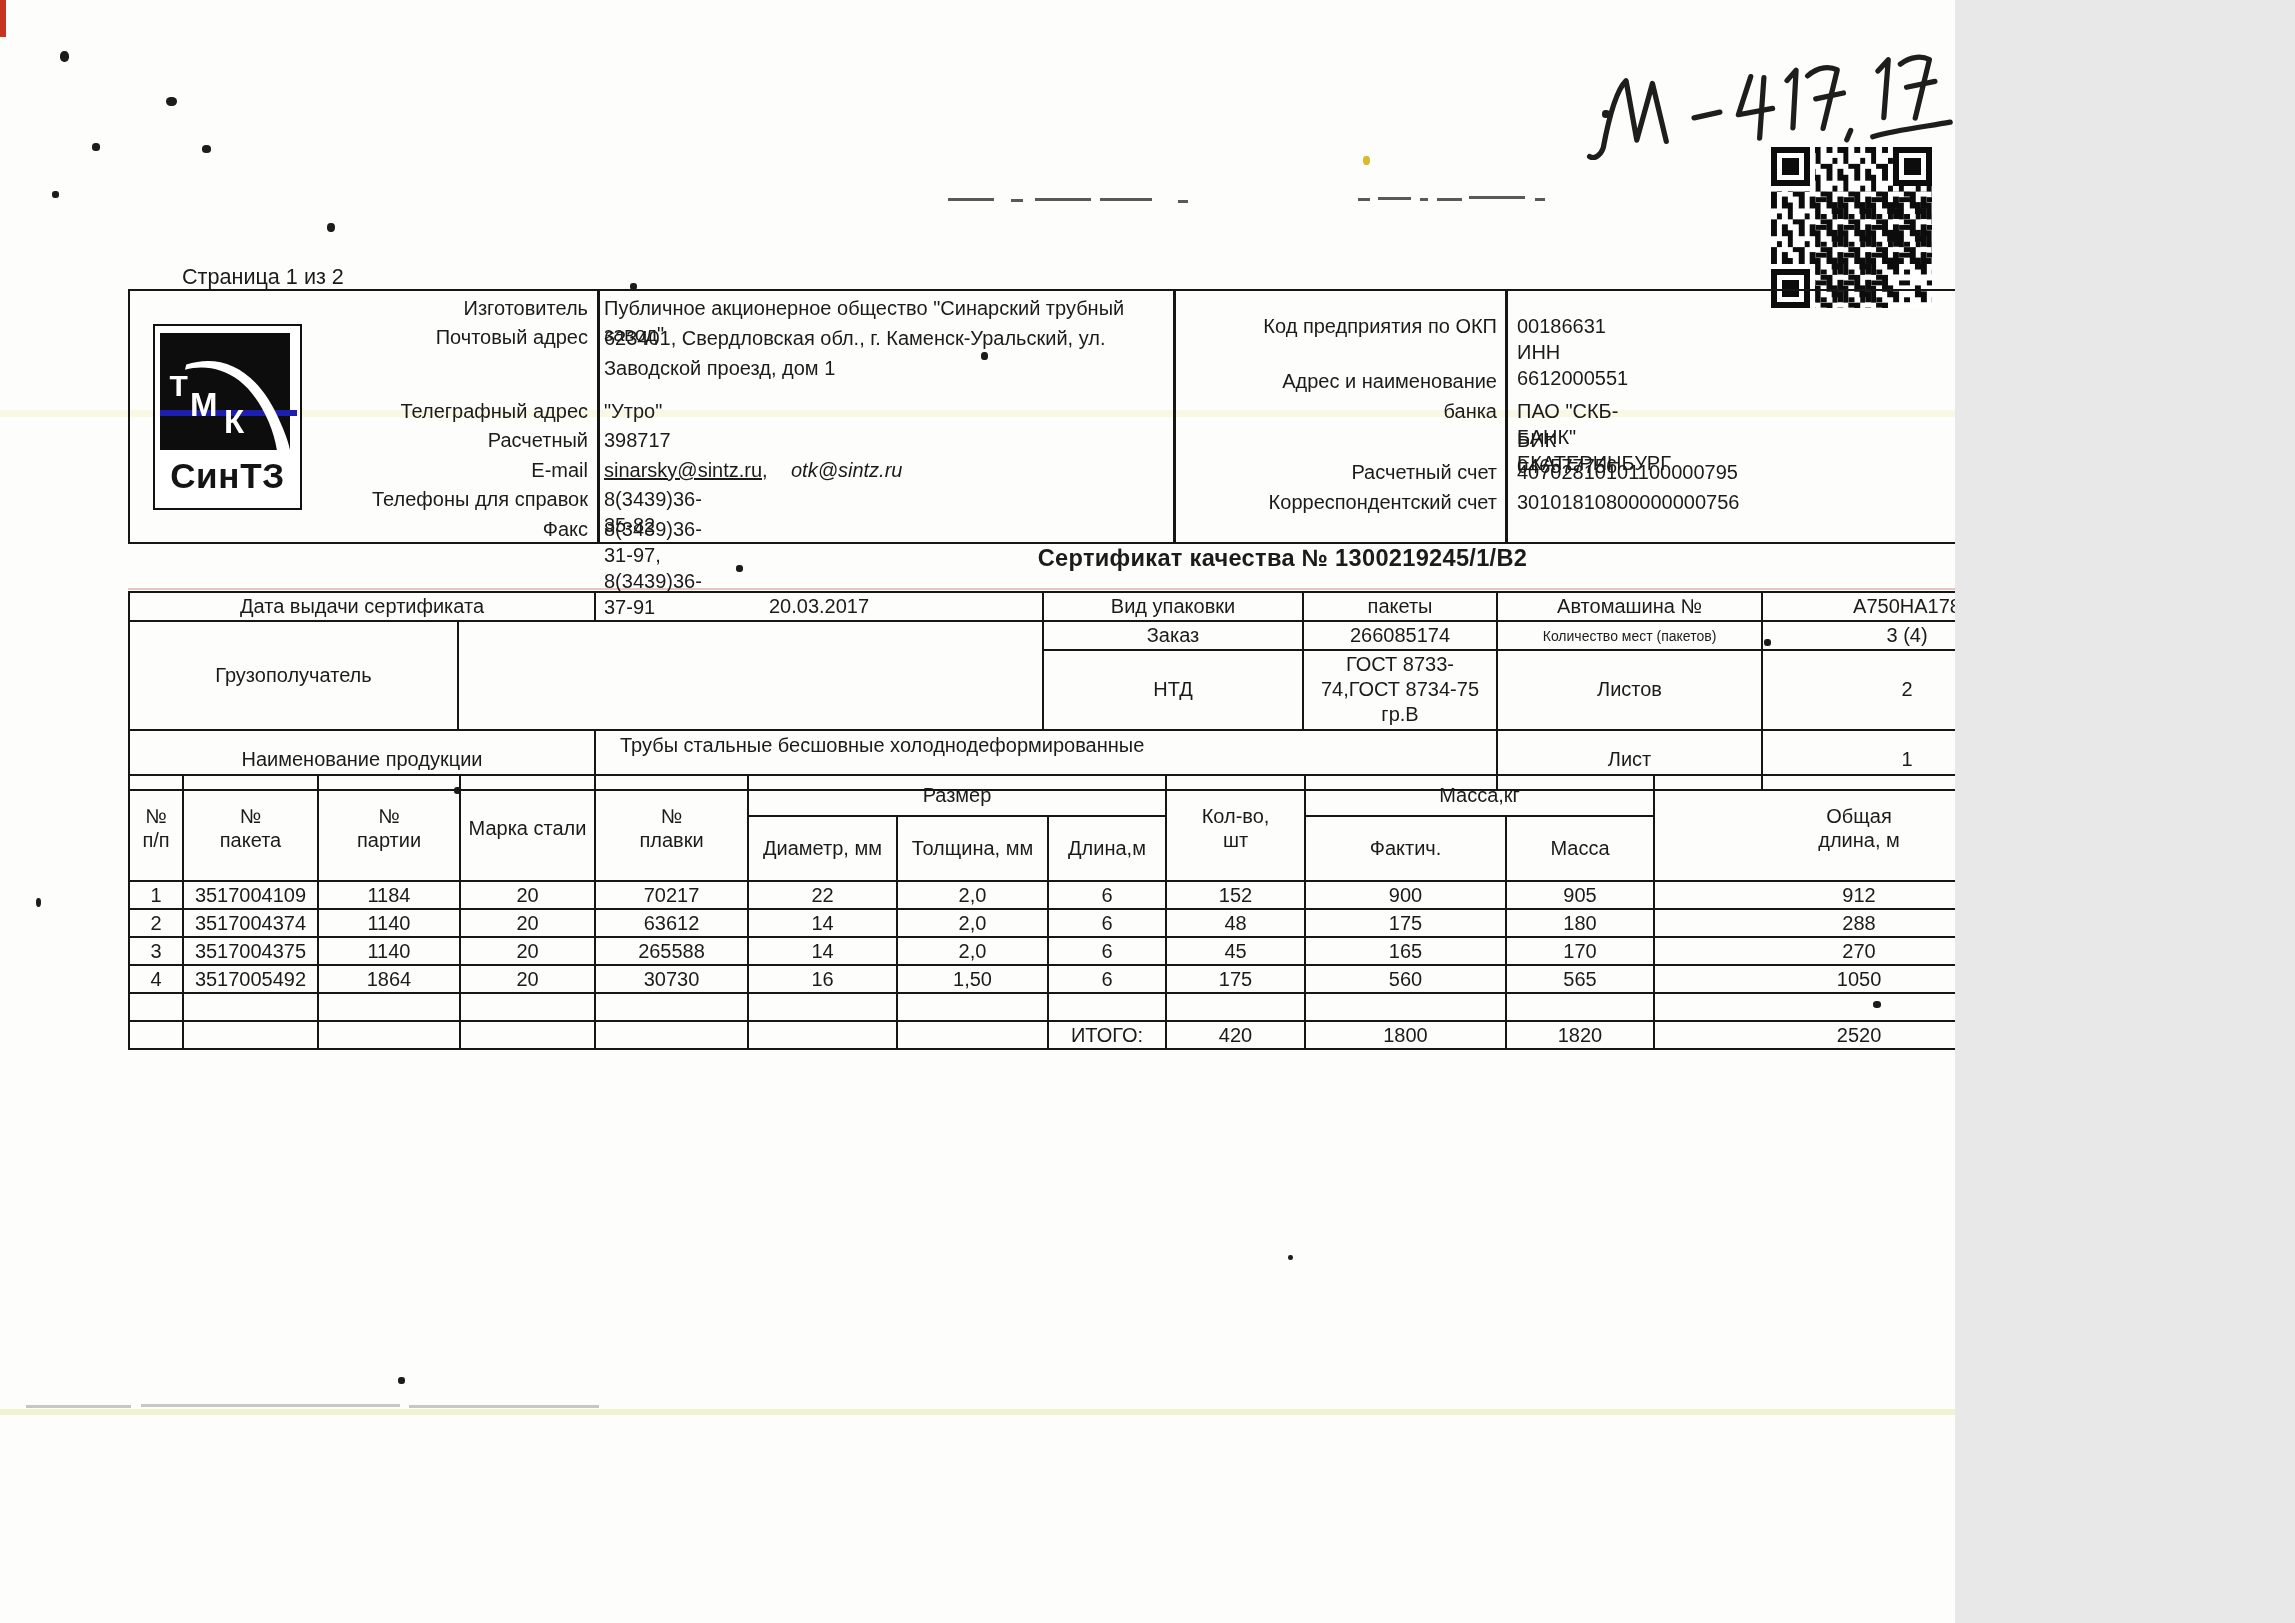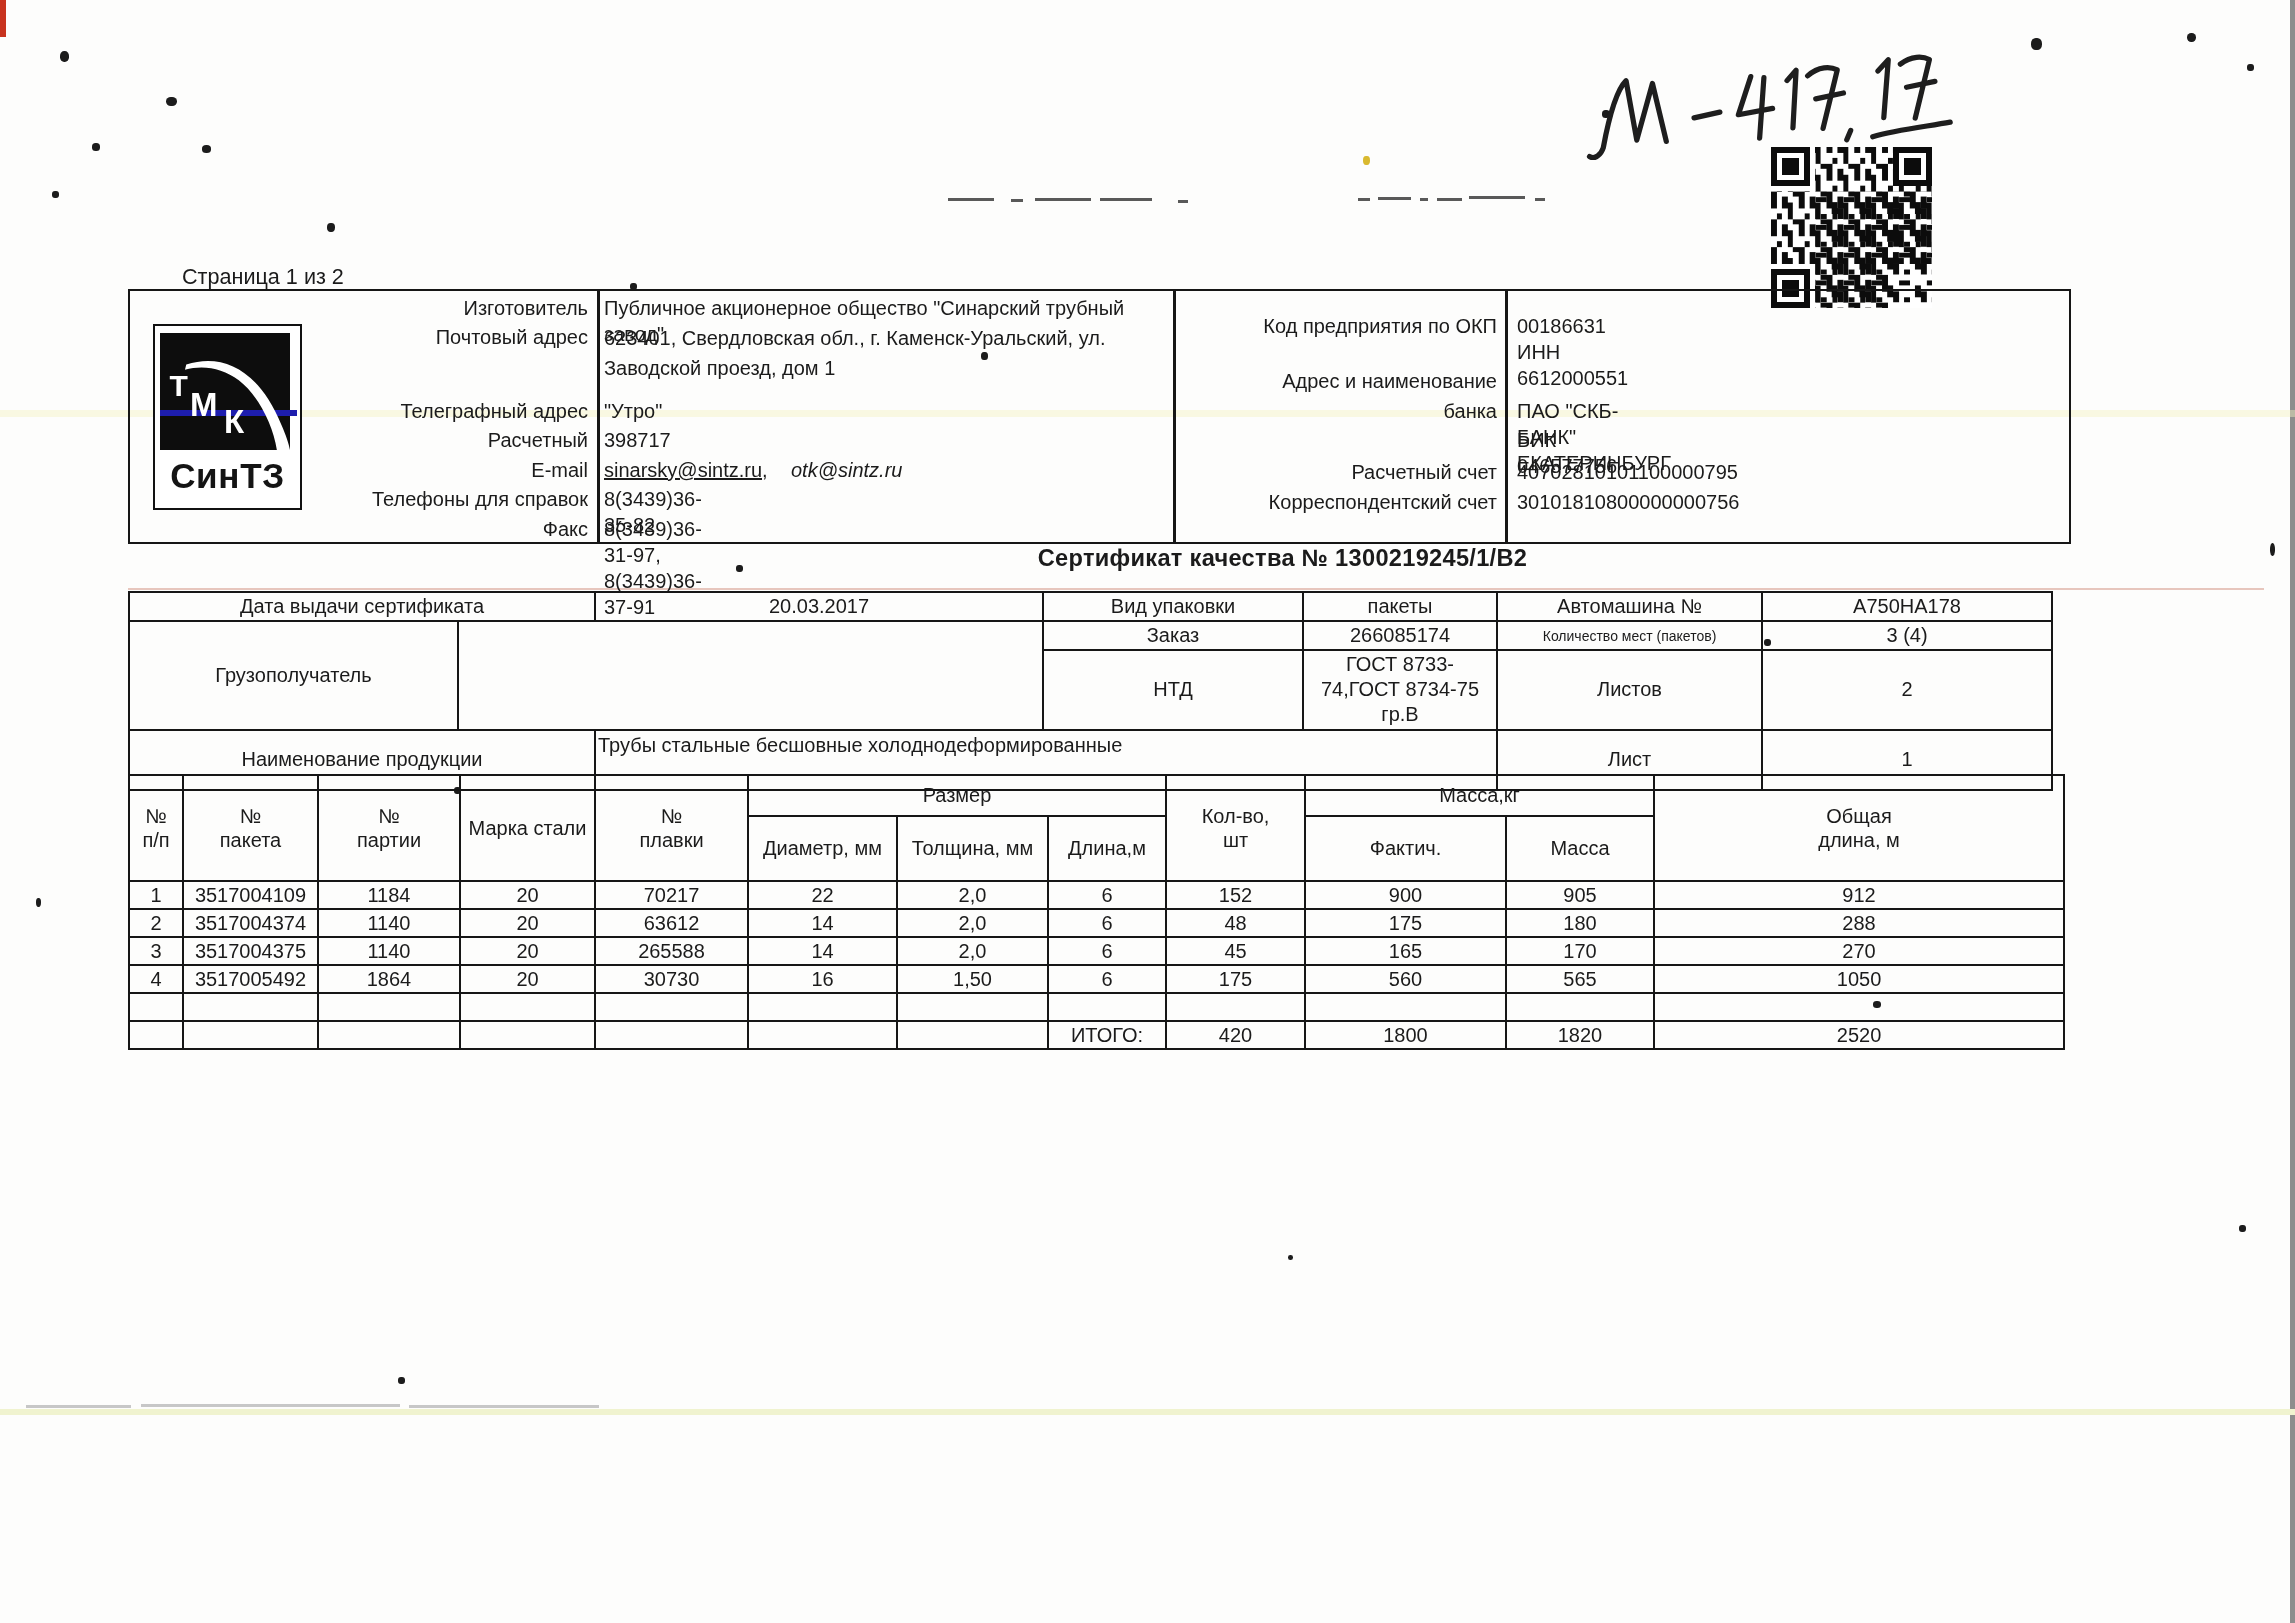--- a/index.html
+++ b/index.html
@@ -1,38 +1,38 @@
 <!DOCTYPE html>
 <html style="font-size:10.5px"><head>
 <meta charset="utf-8">
 <style>
   html,body{margin:0;padding:0;background:#e8e8e8;}
   #page{
-    position:relative;width:2295px;height:1623px;background:#fdfdfc;
+    position:relative;width:1955px;height:1623px;background:#fdfdfc;
     font-family:"Liberation Sans",sans-serif;color:#1b1b1b;overflow:hidden;
   }
   .abs{position:absolute;}
   .txt{white-space:nowrap;}
   
   #header-box{left:128px;top:289px;width:1939px;height:251px;border:2.6px solid #161616;}
   .vline{position:absolute;top:0;bottom:0;width:2.6px;background:#161616;}
   .hrow{position:absolute;font-size:20px;line-height:26px;}
   .hlabel{position:absolute;text-align:right;white-space:nowrap;}
   .hvalue{position:absolute;text-align:left;}
   
   #cert-title{left:628px;top:545px;width:1309px;text-align:center;
     font-size:23.6px;font-weight:700;letter-spacing:0.3px;}
   
   table{border-collapse:collapse;table-layout:fixed;}
   td{border:2.6px solid #161616;font-size:20px;text-align:center;vertical-align:middle;
      padding:1.3px 2.6px;overflow:hidden;}
   #details-table{left:128px;top:591px;width:1924px;}
   #main-table{left:128px;top:774px;width:1934px;}
   #main-table td{font-size:20px;}
-  .cell-left{text-align:left;padding-left:2px;}
+  .cell-left{text-align:left;padding-left:24px;}
   .hdr2 span{display:block;line-height:24px;}
   
   #logo{left:153px;top:324px;width:145px;height:182px;border:2.6px solid #111;background:#fff;}
   #logo-square{position:absolute;left:5.2px;top:6.5px;width:130px;height:117px;background:#0d0d0d;}
   #logo-blue{position:absolute;left:5.2px;top:84px;width:137px;height:5.9px;}
   .logo-letter{position:absolute;color:#fff;font-weight:700;}
   #logo-sub{position:absolute;left:0;top:130px;width:100%;text-align:center;
     font-size:35px;font-weight:700;letter-spacing:0.7px;color:#141414;}
   
   #page-label{left:182px;top:264px;font-size:21.6px;}

